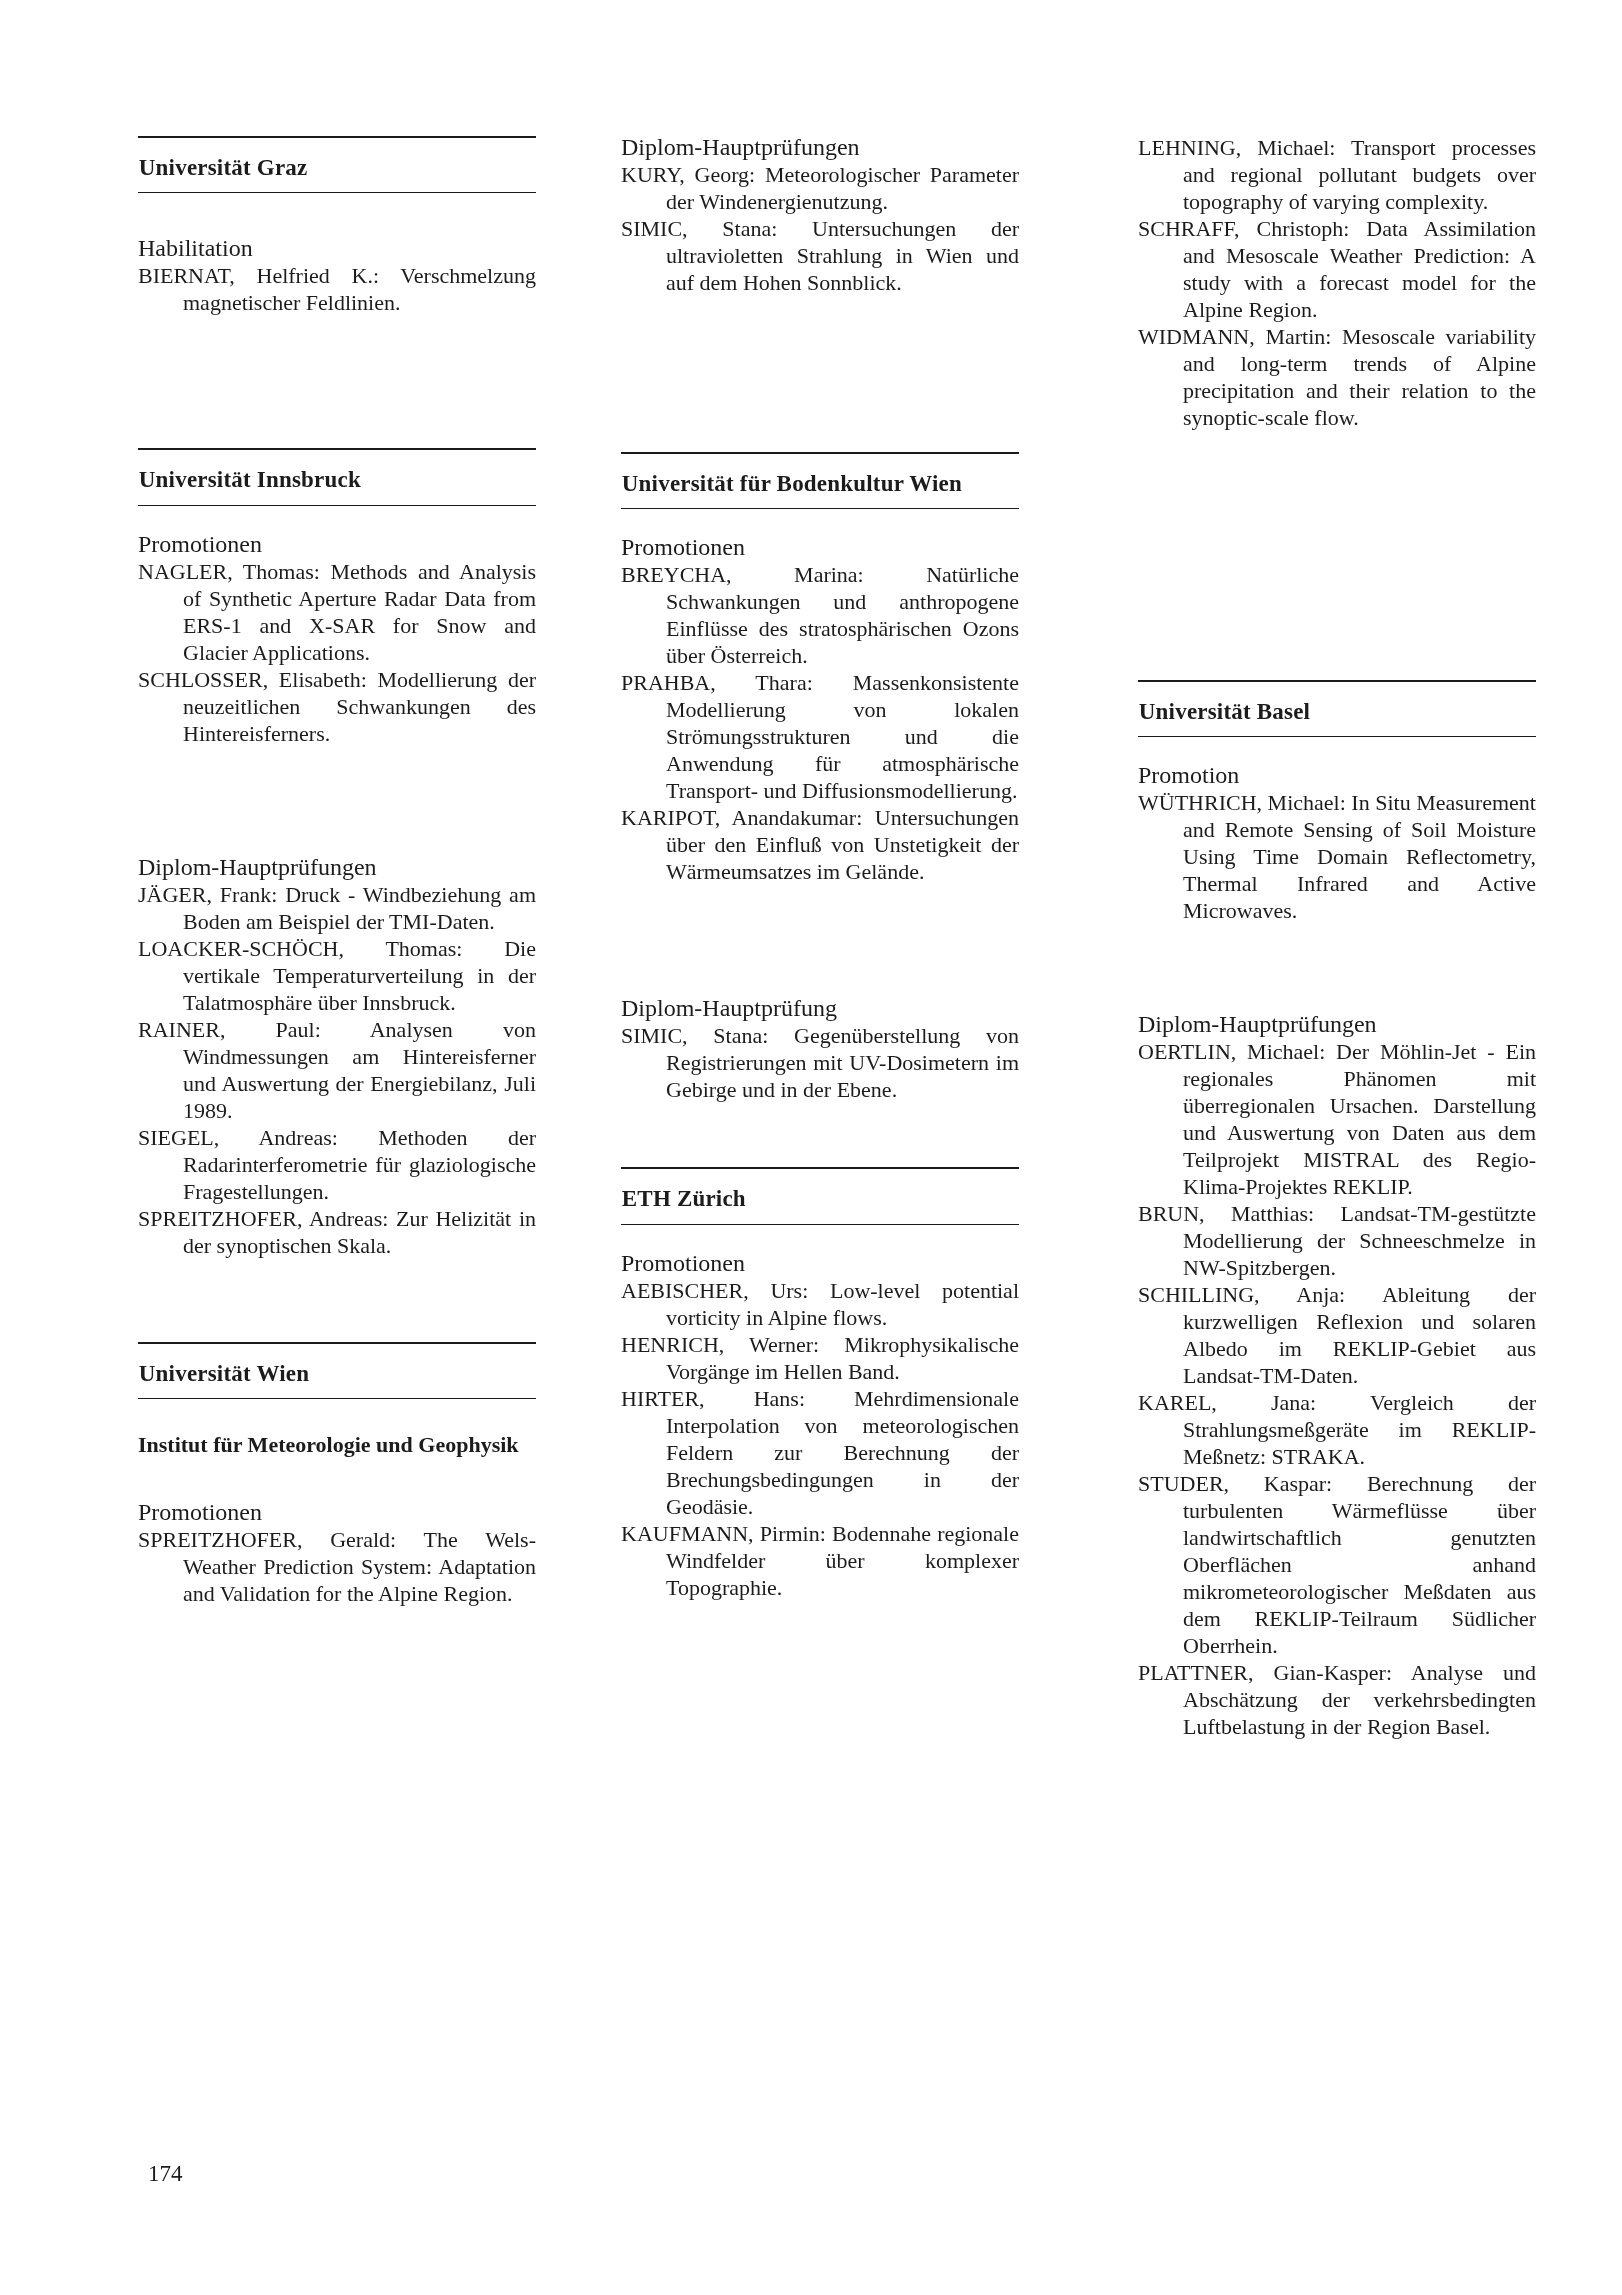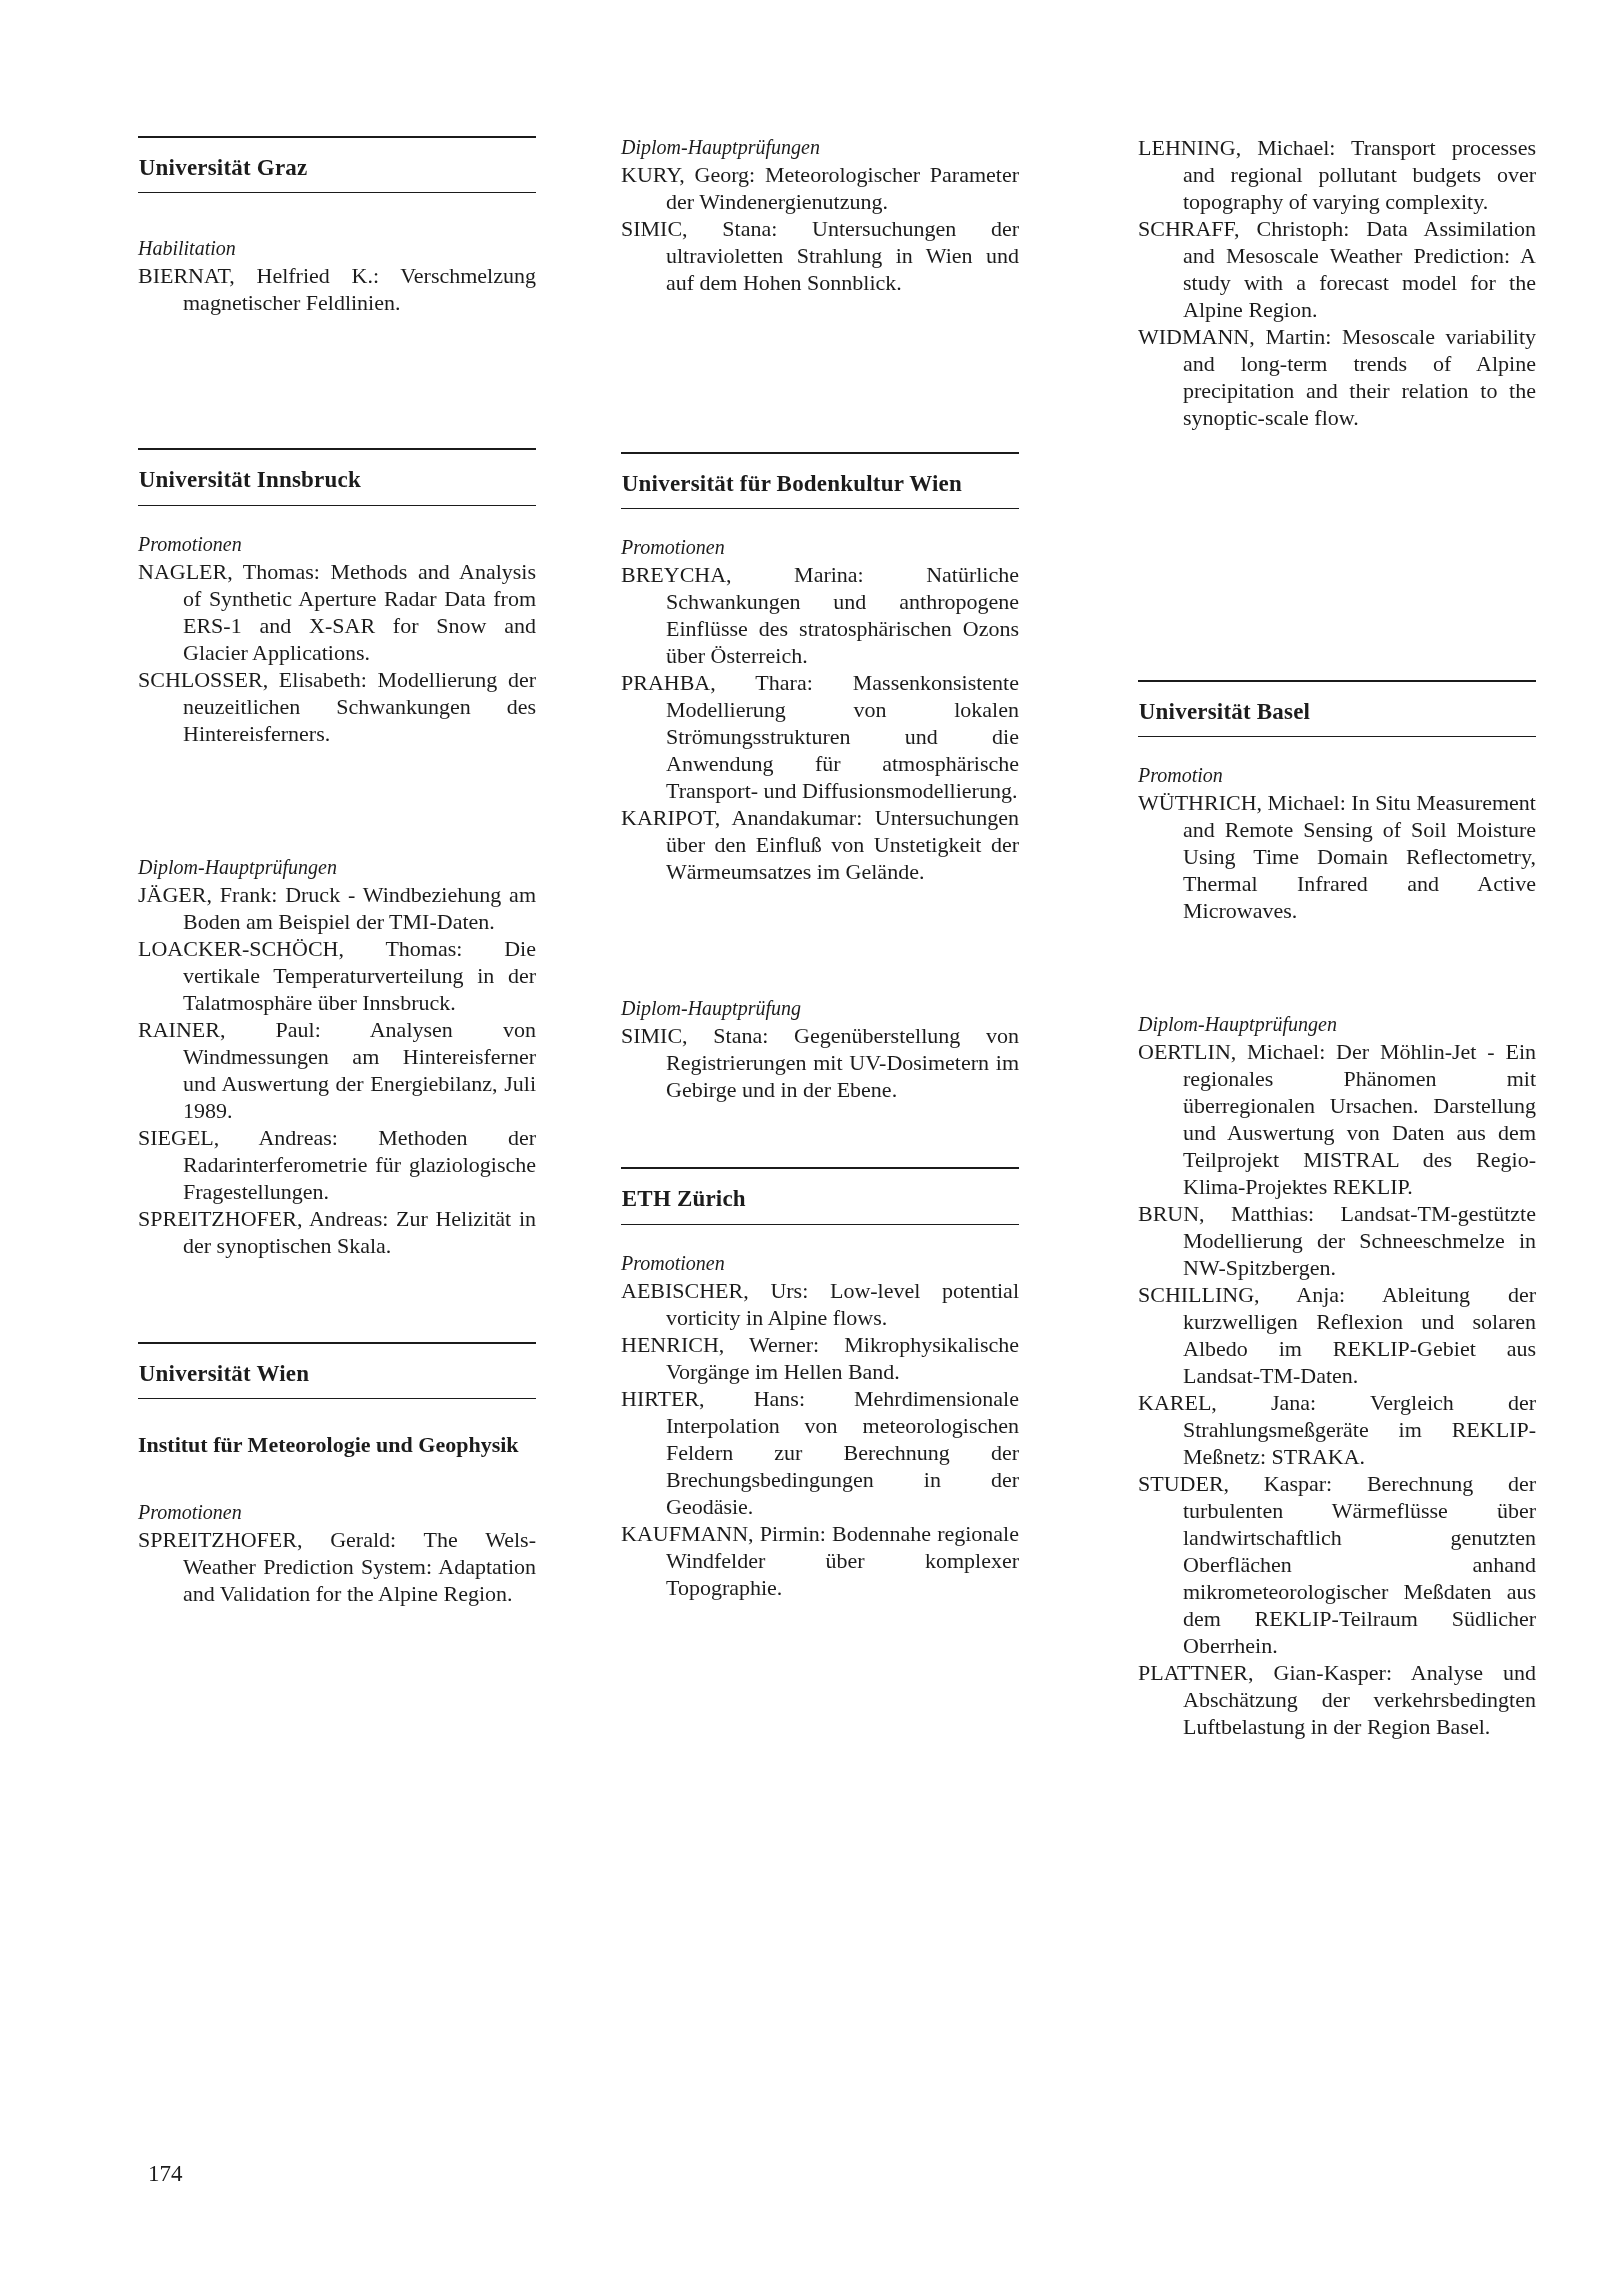--- a/index.html
+++ b/index.html
@@ -31,23 +31,22 @@
   .section-header {
     border-top: 2.4px solid #1b1b1b;
     border-bottom: 1.6px solid #1b1b1b;
     padding: 16px 0 11.4px 0.8px;
     font-size: 23px;
     line-height: 27px;
     font-weight: 700;
     letter-spacing: 0.2px;
   }
   .subhead {
-    font-size: 20px;
+    font-size: 24px;
     line-height: 27px;
-    font-style: italic;
   }
   .subhead-bold {
     font-size: 22px;
     line-height: 27px;
     font-weight: 700;
   }
   .entry {
     font-size: 22px;
     line-height: 27px;
     text-align: justify;

